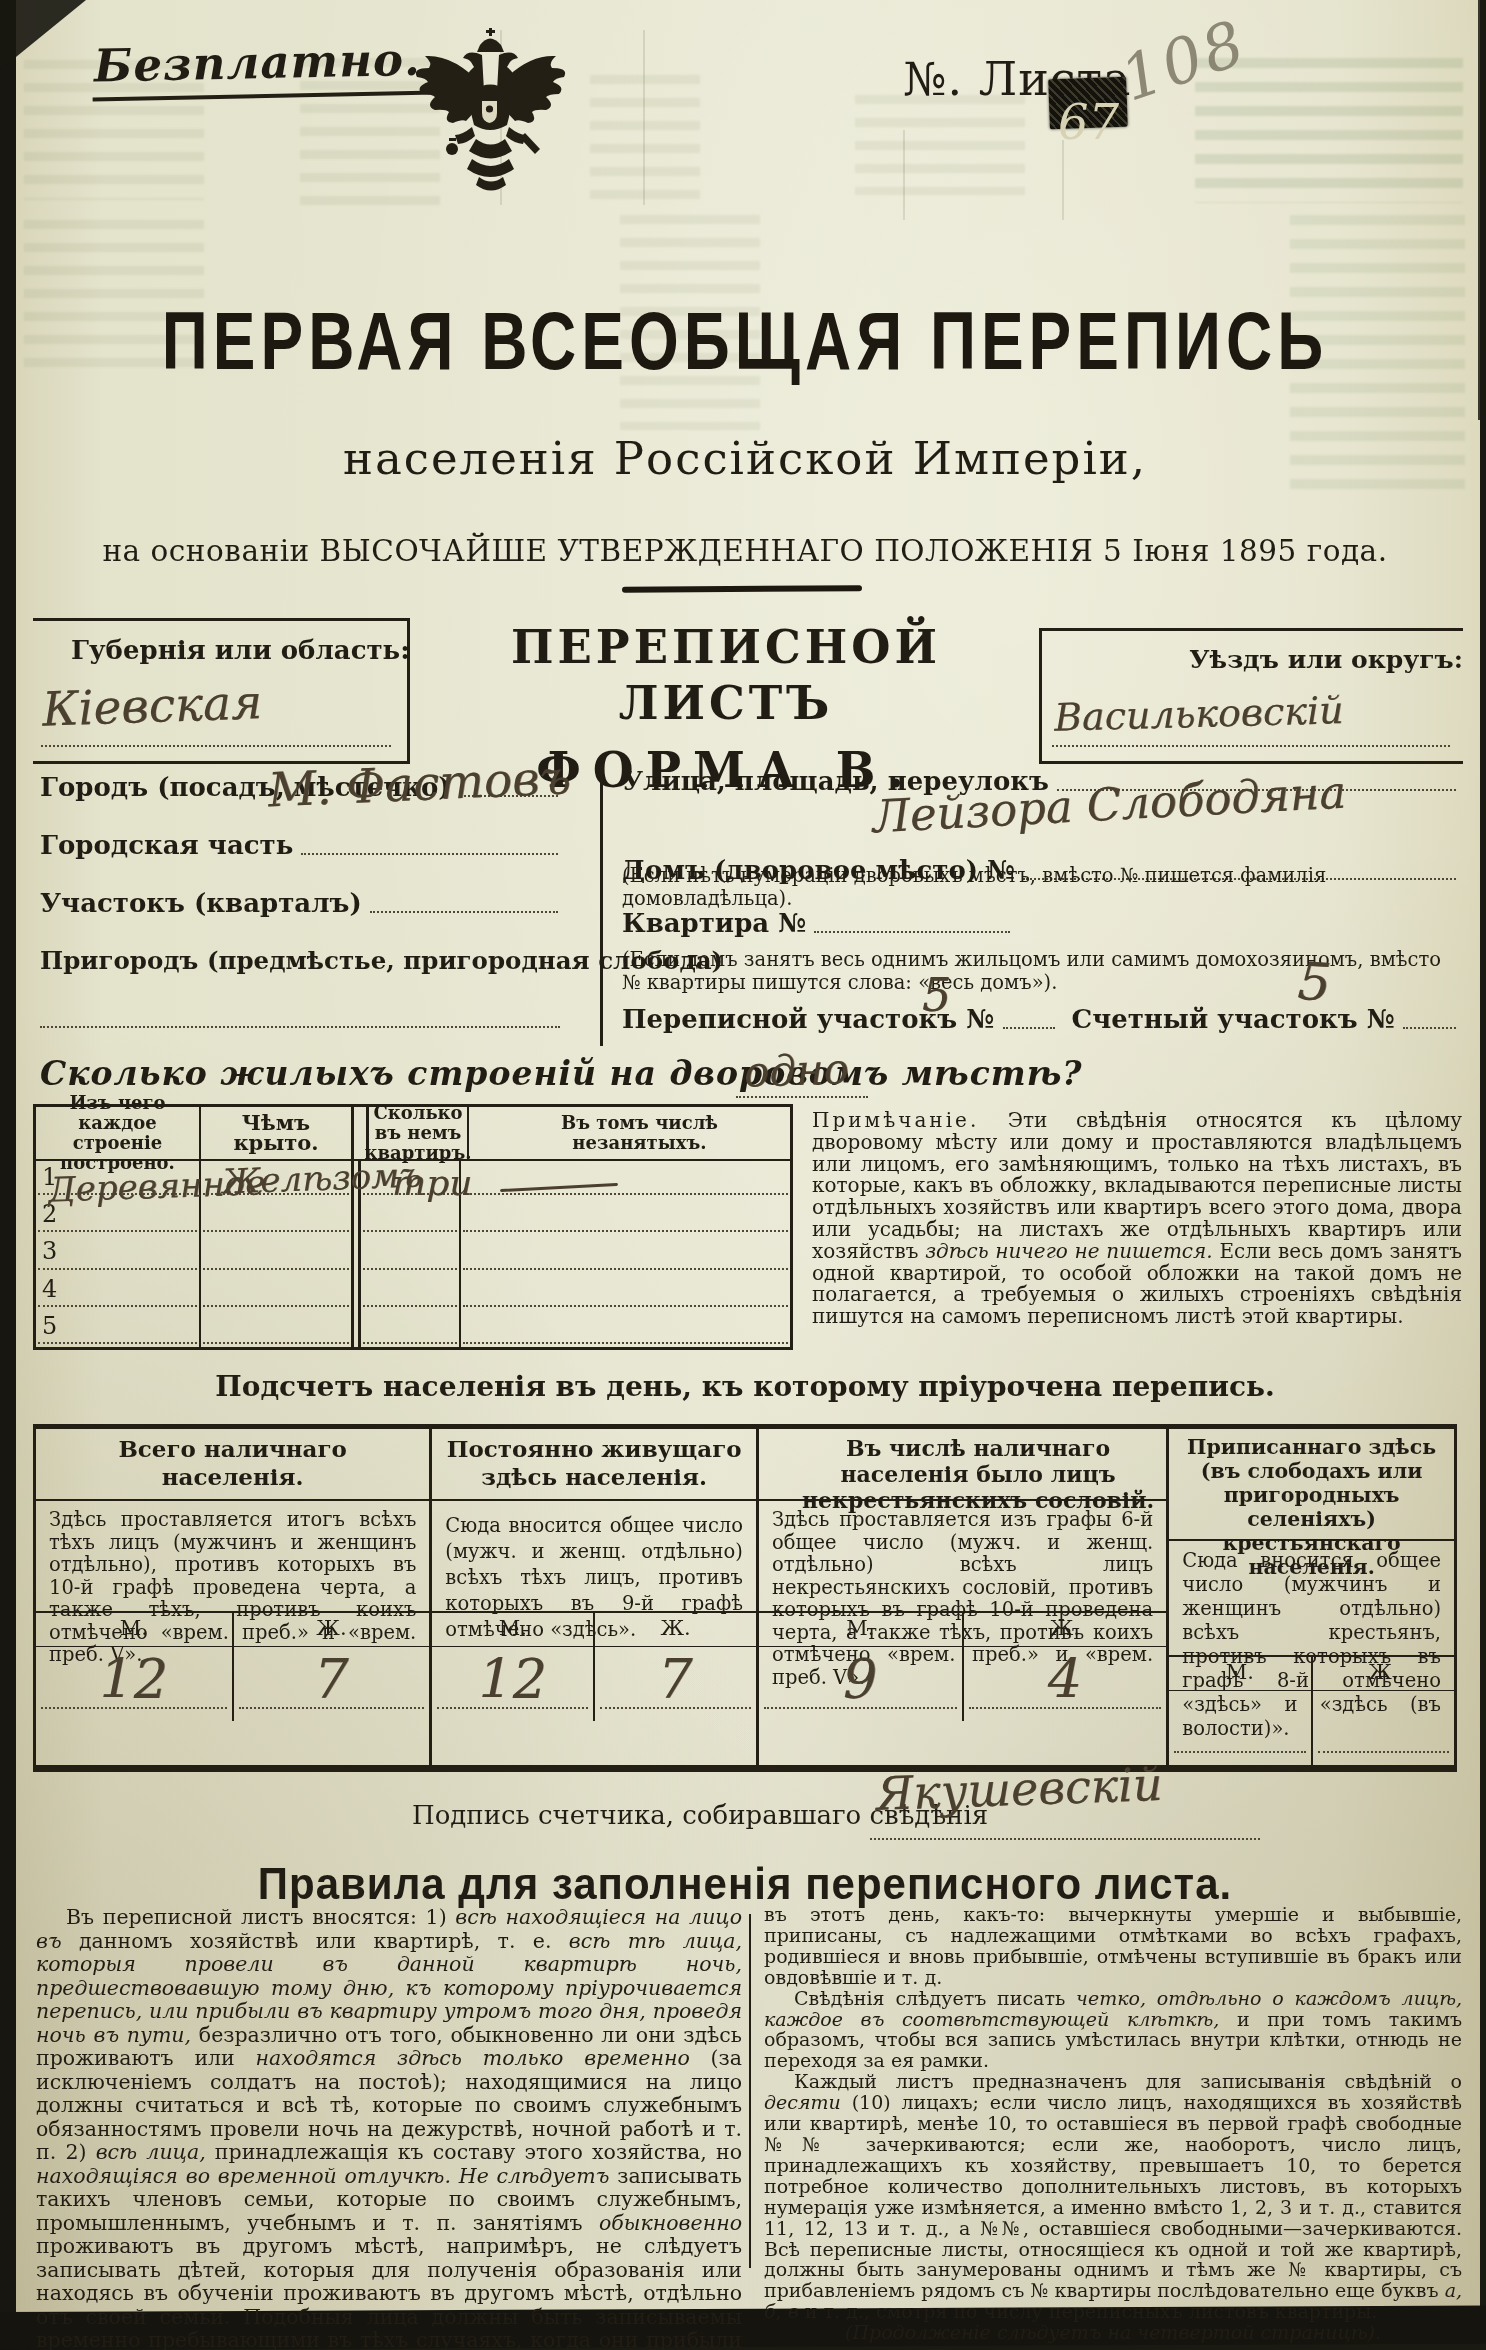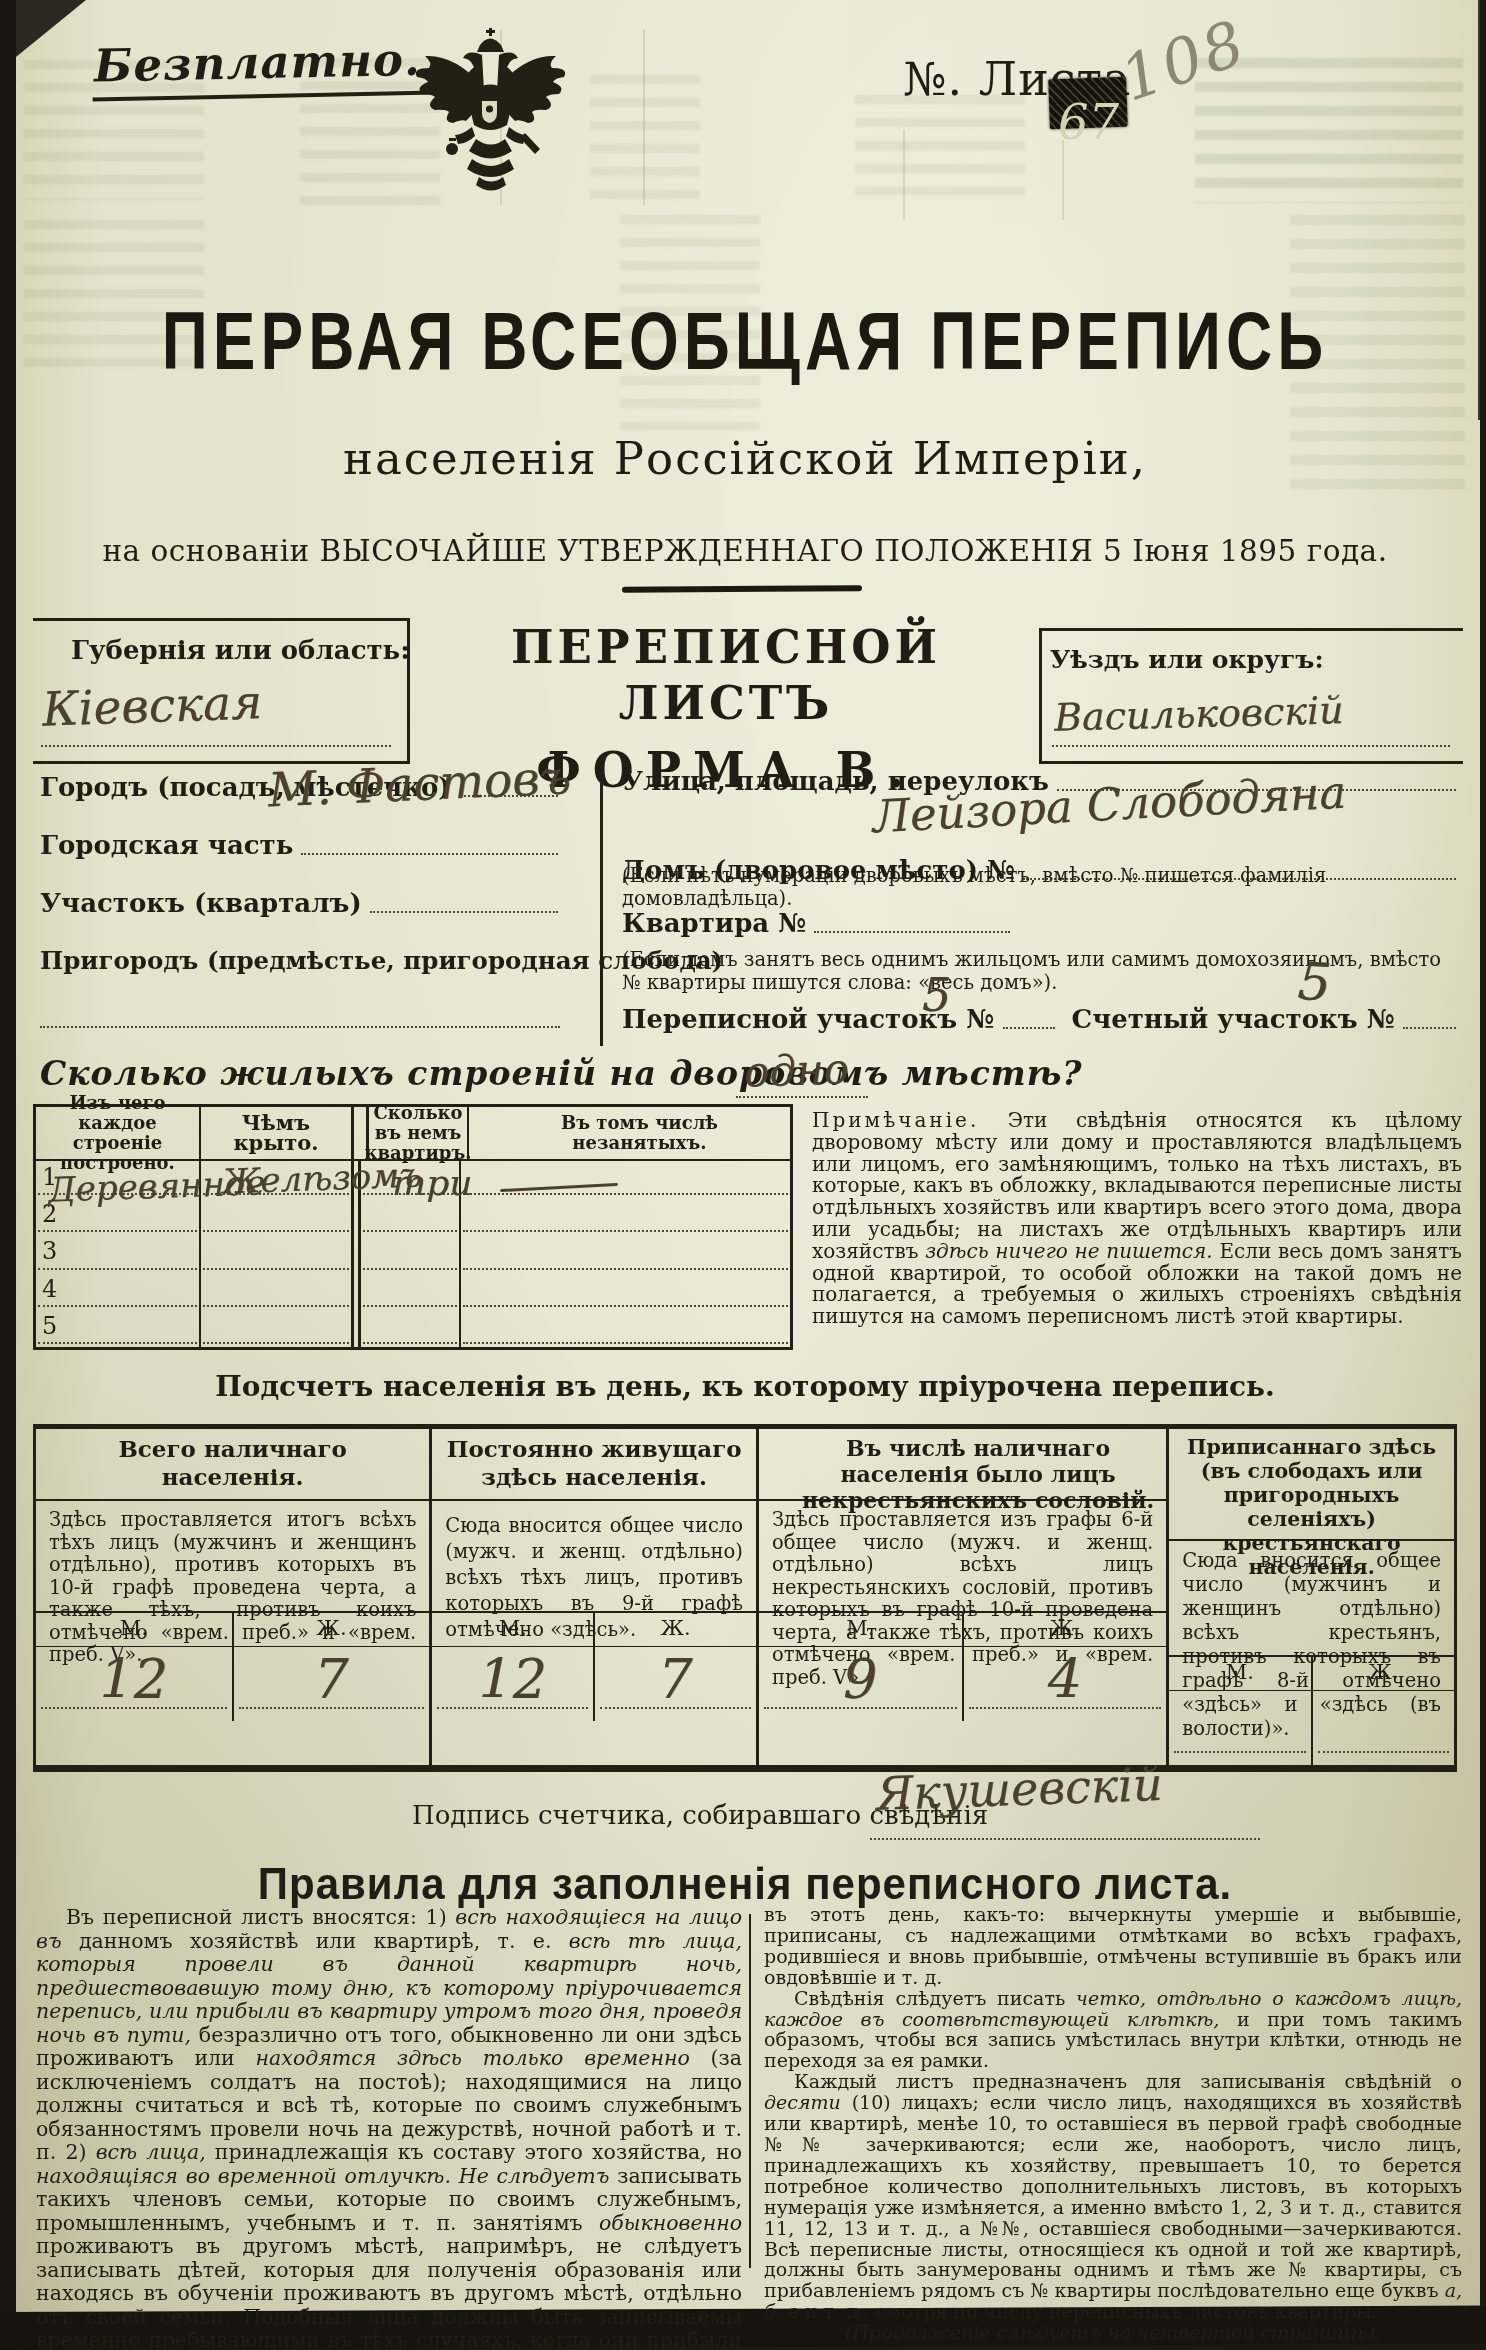--- a/index.html
+++ b/index.html
@@ -172,21 +172,21 @@
     <div class="dotline abs" style="left:8px;top:124px;width:350px;"></div>
   </div>
   <div class="abs hw" style="left:42px;top:678px;font-size:47px;transform:rotate(-2deg);">Кіевская</div>
 
   <div class="abs" style="left:420px;top:622px;width:612px;text-align:center;">
     <div class="formname">ПЕРЕПИСНОЙ ЛИСТЪ</div>
     <div class="formvar">ФОРМА В.</div>
   </div>
 
   <div class="abs boxR" style="left:1039px;top:628px;width:421px;height:130px;">
-    <div class="lbl" style="margin-top:14px;text-align:left;font-size:25px;margin-left:8px;">Уѣздъ или округъ:</div>
+    <div class="lbl" style="margin-top:14px;text-align:right;font-size:25px;margin-left:8px;">Уѣздъ или округъ:</div>
     <div class="dotline abs" style="left:10px;top:114px;width:398px;"></div>
   </div>
   <div class="abs hw" style="left:1054px;top:692px;font-size:38px;transform:rotate(-1.5deg);">Васильковскій</div>
 
   <div class="abs vline" style="left:600px;top:766px;height:280px;"></div>
 
   <div class="abs frow" style="left:40px;top:772px;width:520px;">
     <span class="lbl">Городъ (посадъ, мѣстечко)</span>
     <span class="dots"></span>
   </div>

